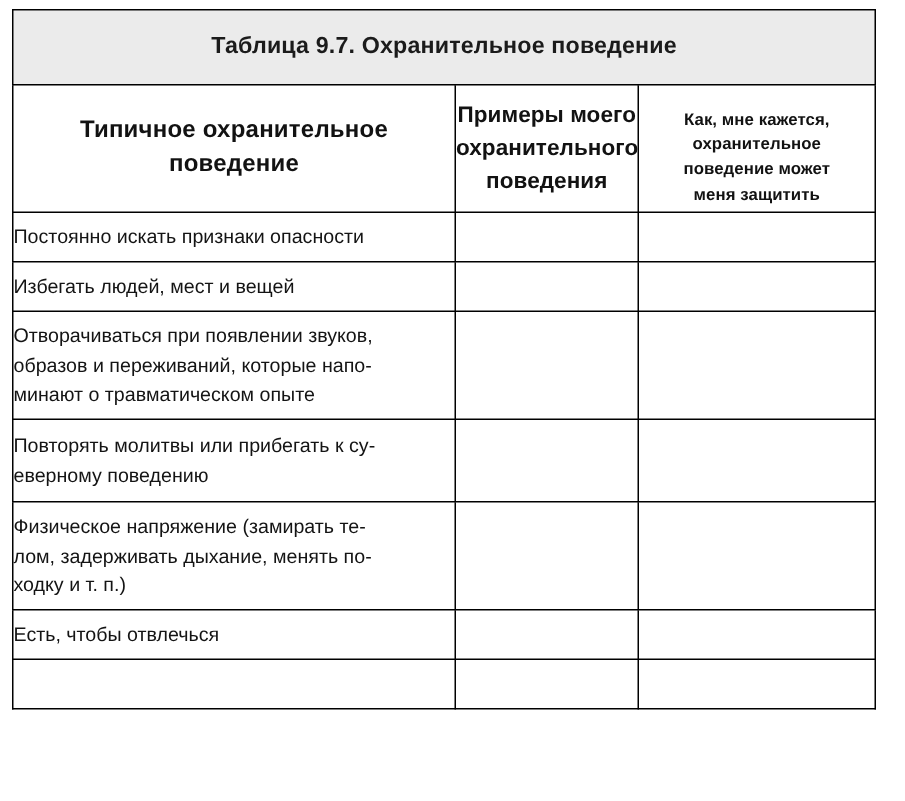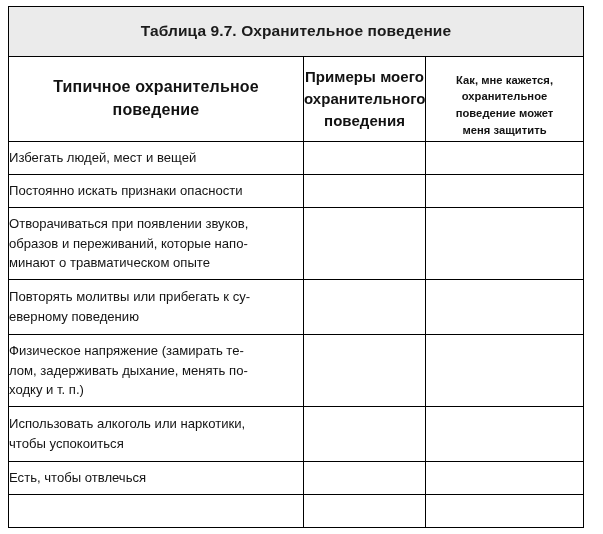--- a/index.html
+++ b/index.html
@@ -141,33 +141,33 @@
         <td class="head-cell head-cell-3">
           <span class="head-text" style="white-space:pre-line">Как, мне кажется,
 охранительное
 поведение может
 меня защитить</span>
         </td>
       </tr>
 
       <tr class="row-h1">
         <td class="item-cell">
+          <span class="item-text">Постоянно искать признаки опасности</span>
+        </td>
+        <td class="item-cell blank-cell">
+          <span class="item-text"></span>
+        </td>
+        <td class="item-cell blank-cell">
+          <span class="item-text"></span>
+        </td>
+      </tr>
+
+      <tr class="row-h1">
+        <td class="item-cell">
           <span class="item-text">Избегать людей, мест и вещей</span>
-        </td>
-        <td class="item-cell blank-cell">
-          <span class="item-text"></span>
-        </td>
-        <td class="item-cell blank-cell">
-          <span class="item-text"></span>
-        </td>
-      </tr>
-
-      <tr class="row-h1">
-        <td class="item-cell">
-          <span class="item-text">Постоянно искать признаки опасности</span>
         </td>
         <td class="item-cell blank-cell">
           <span class="item-text"></span>
         </td>
         <td class="item-cell blank-cell">
           <span class="item-text"></span>
         </td>
       </tr>
 
       <tr class="row-h3">
@@ -205,32 +205,20 @@
 ходку и т. п.)</span>
         </td>
         <td class="item-cell blank-cell">
           <span class="item-text"></span>
         </td>
         <td class="item-cell blank-cell">
           <span class="item-text"></span>
         </td>
       </tr>
 
-      <tr class="row-h2">
-        <td class="item-cell">
-          <span class="item-text">Использовать алкоголь или наркотики,
-чтобы успокоиться</span>
-        </td>
-        <td class="item-cell blank-cell">
-          <span class="item-text"></span>
-        </td>
-        <td class="item-cell blank-cell">
-          <span class="item-text"></span>
-        </td>
-      </tr>
 
       <tr class="row-h1">
         <td class="item-cell">
           <span class="item-text">Есть, чтобы отвлечься</span>
         </td>
         <td class="item-cell blank-cell">
           <span class="item-text"></span>
         </td>
         <td class="item-cell blank-cell">
           <span class="item-text"></span>

